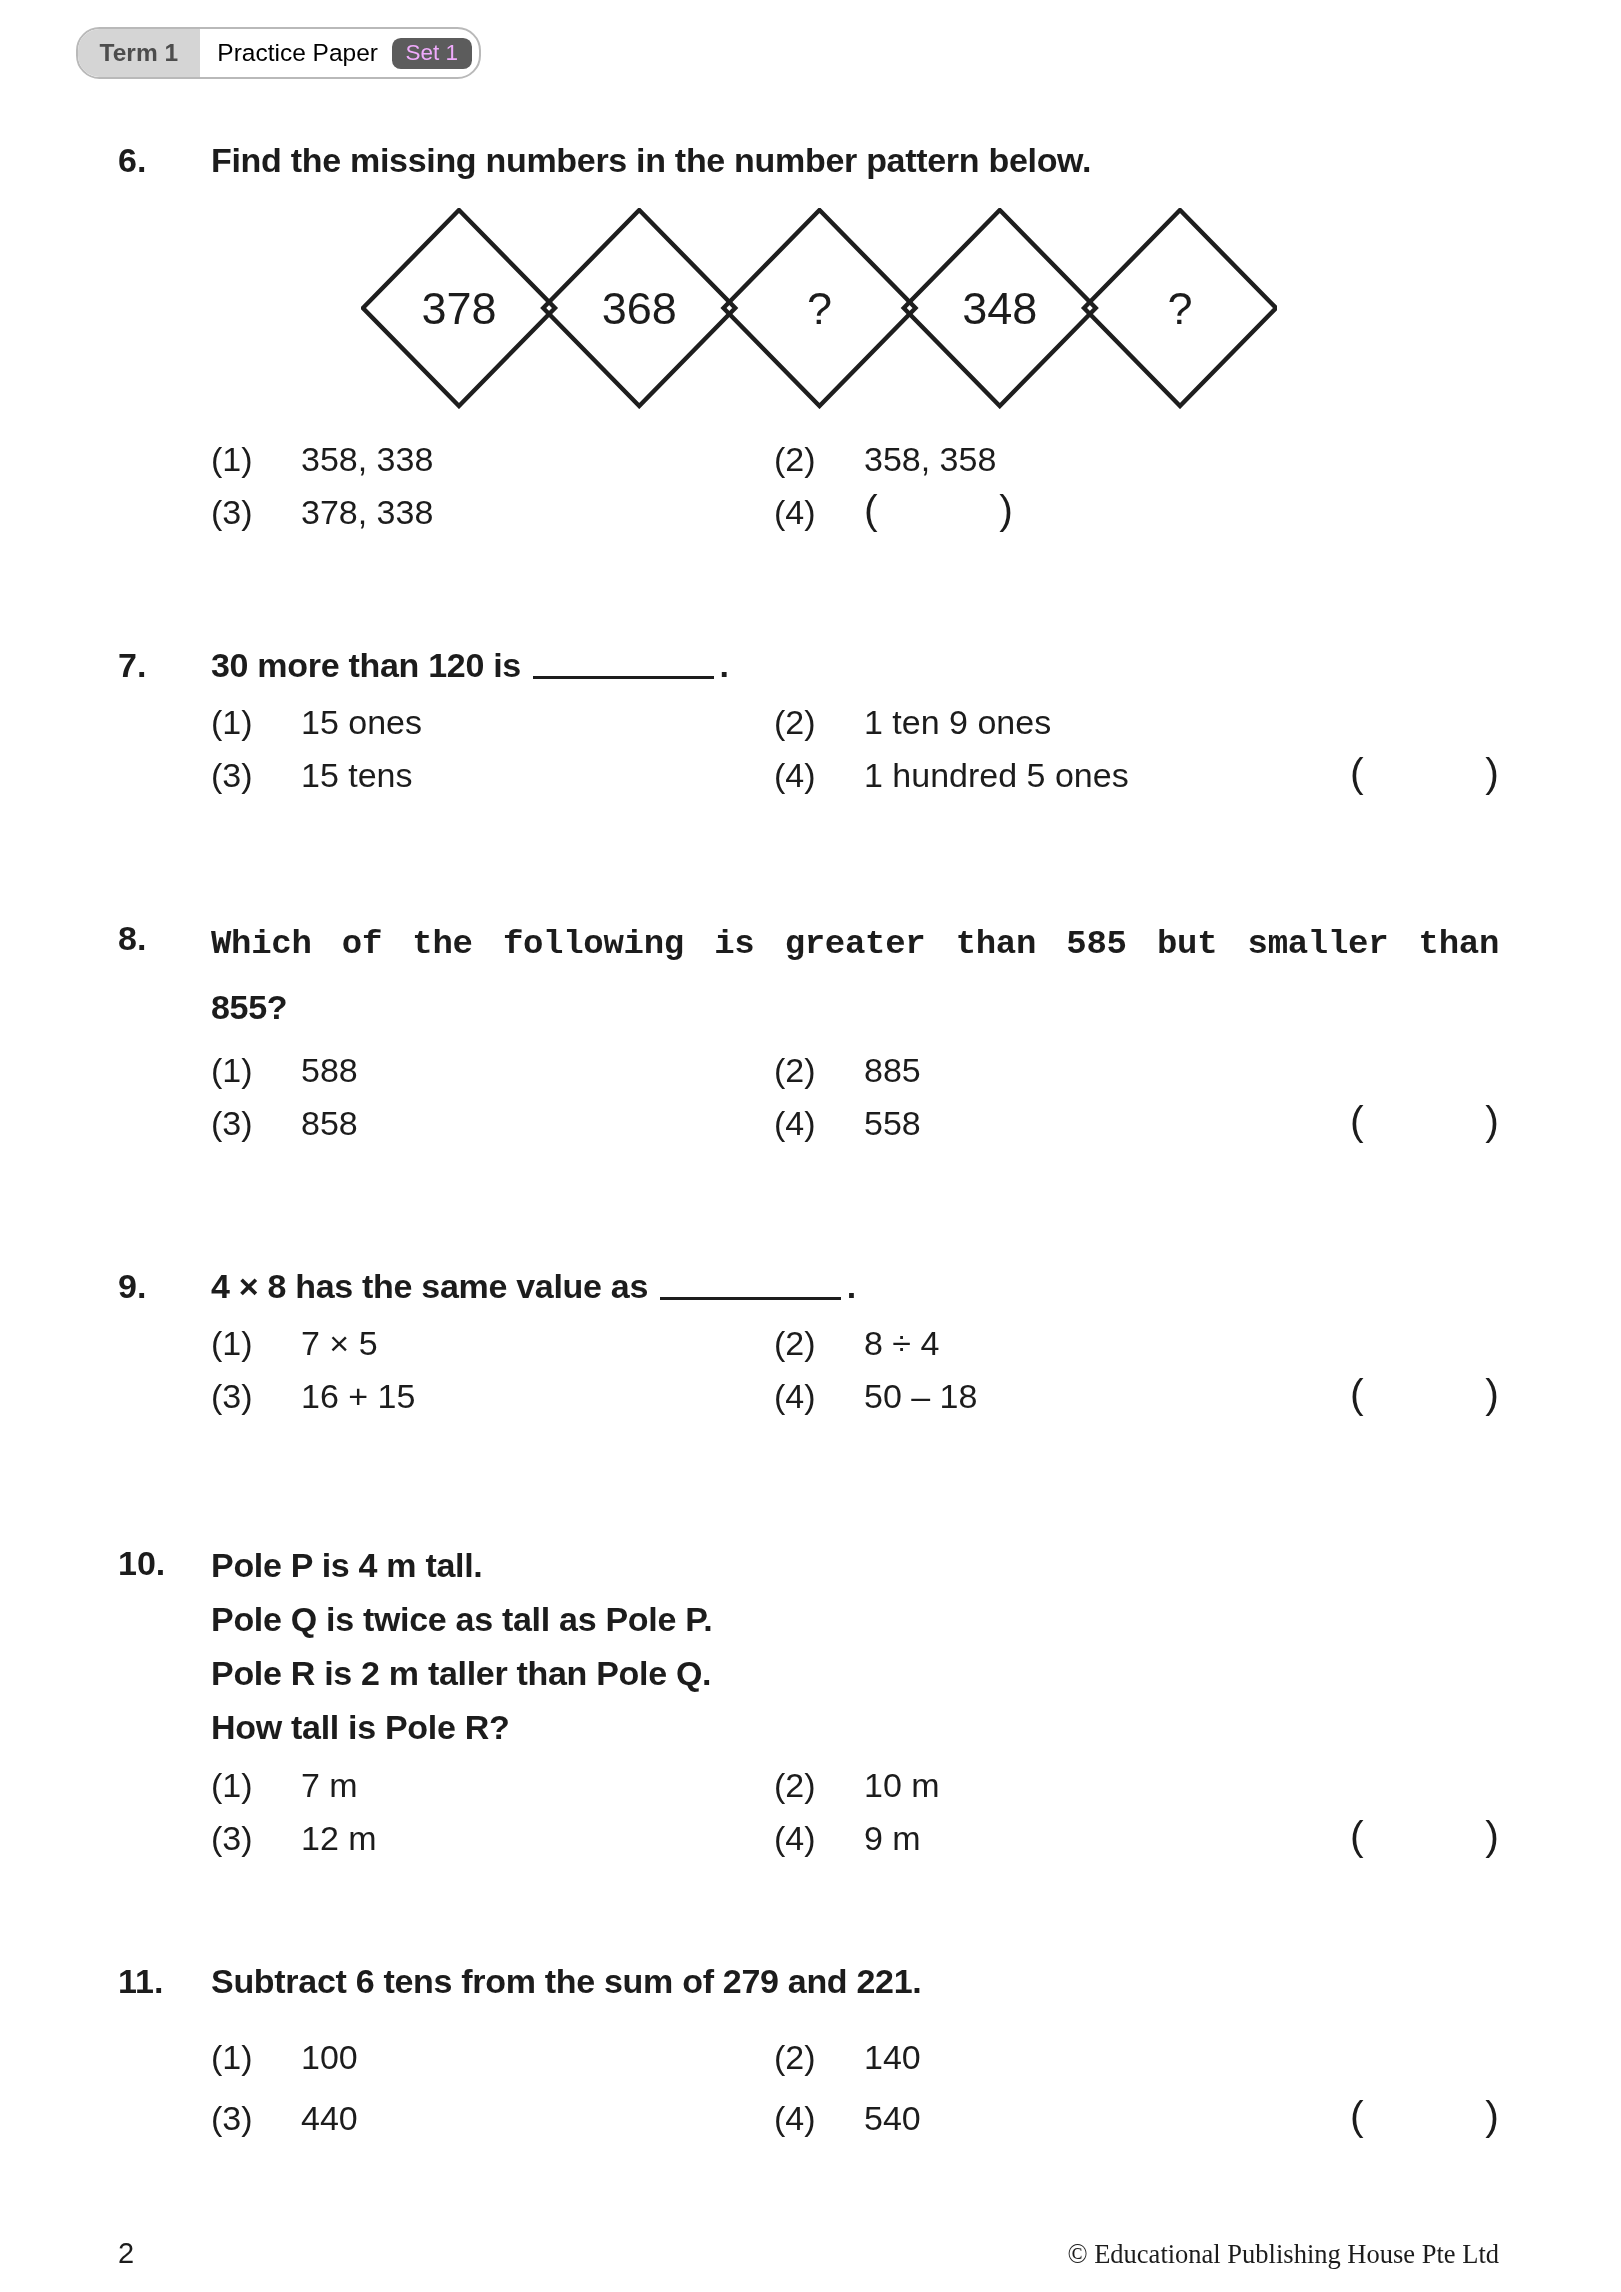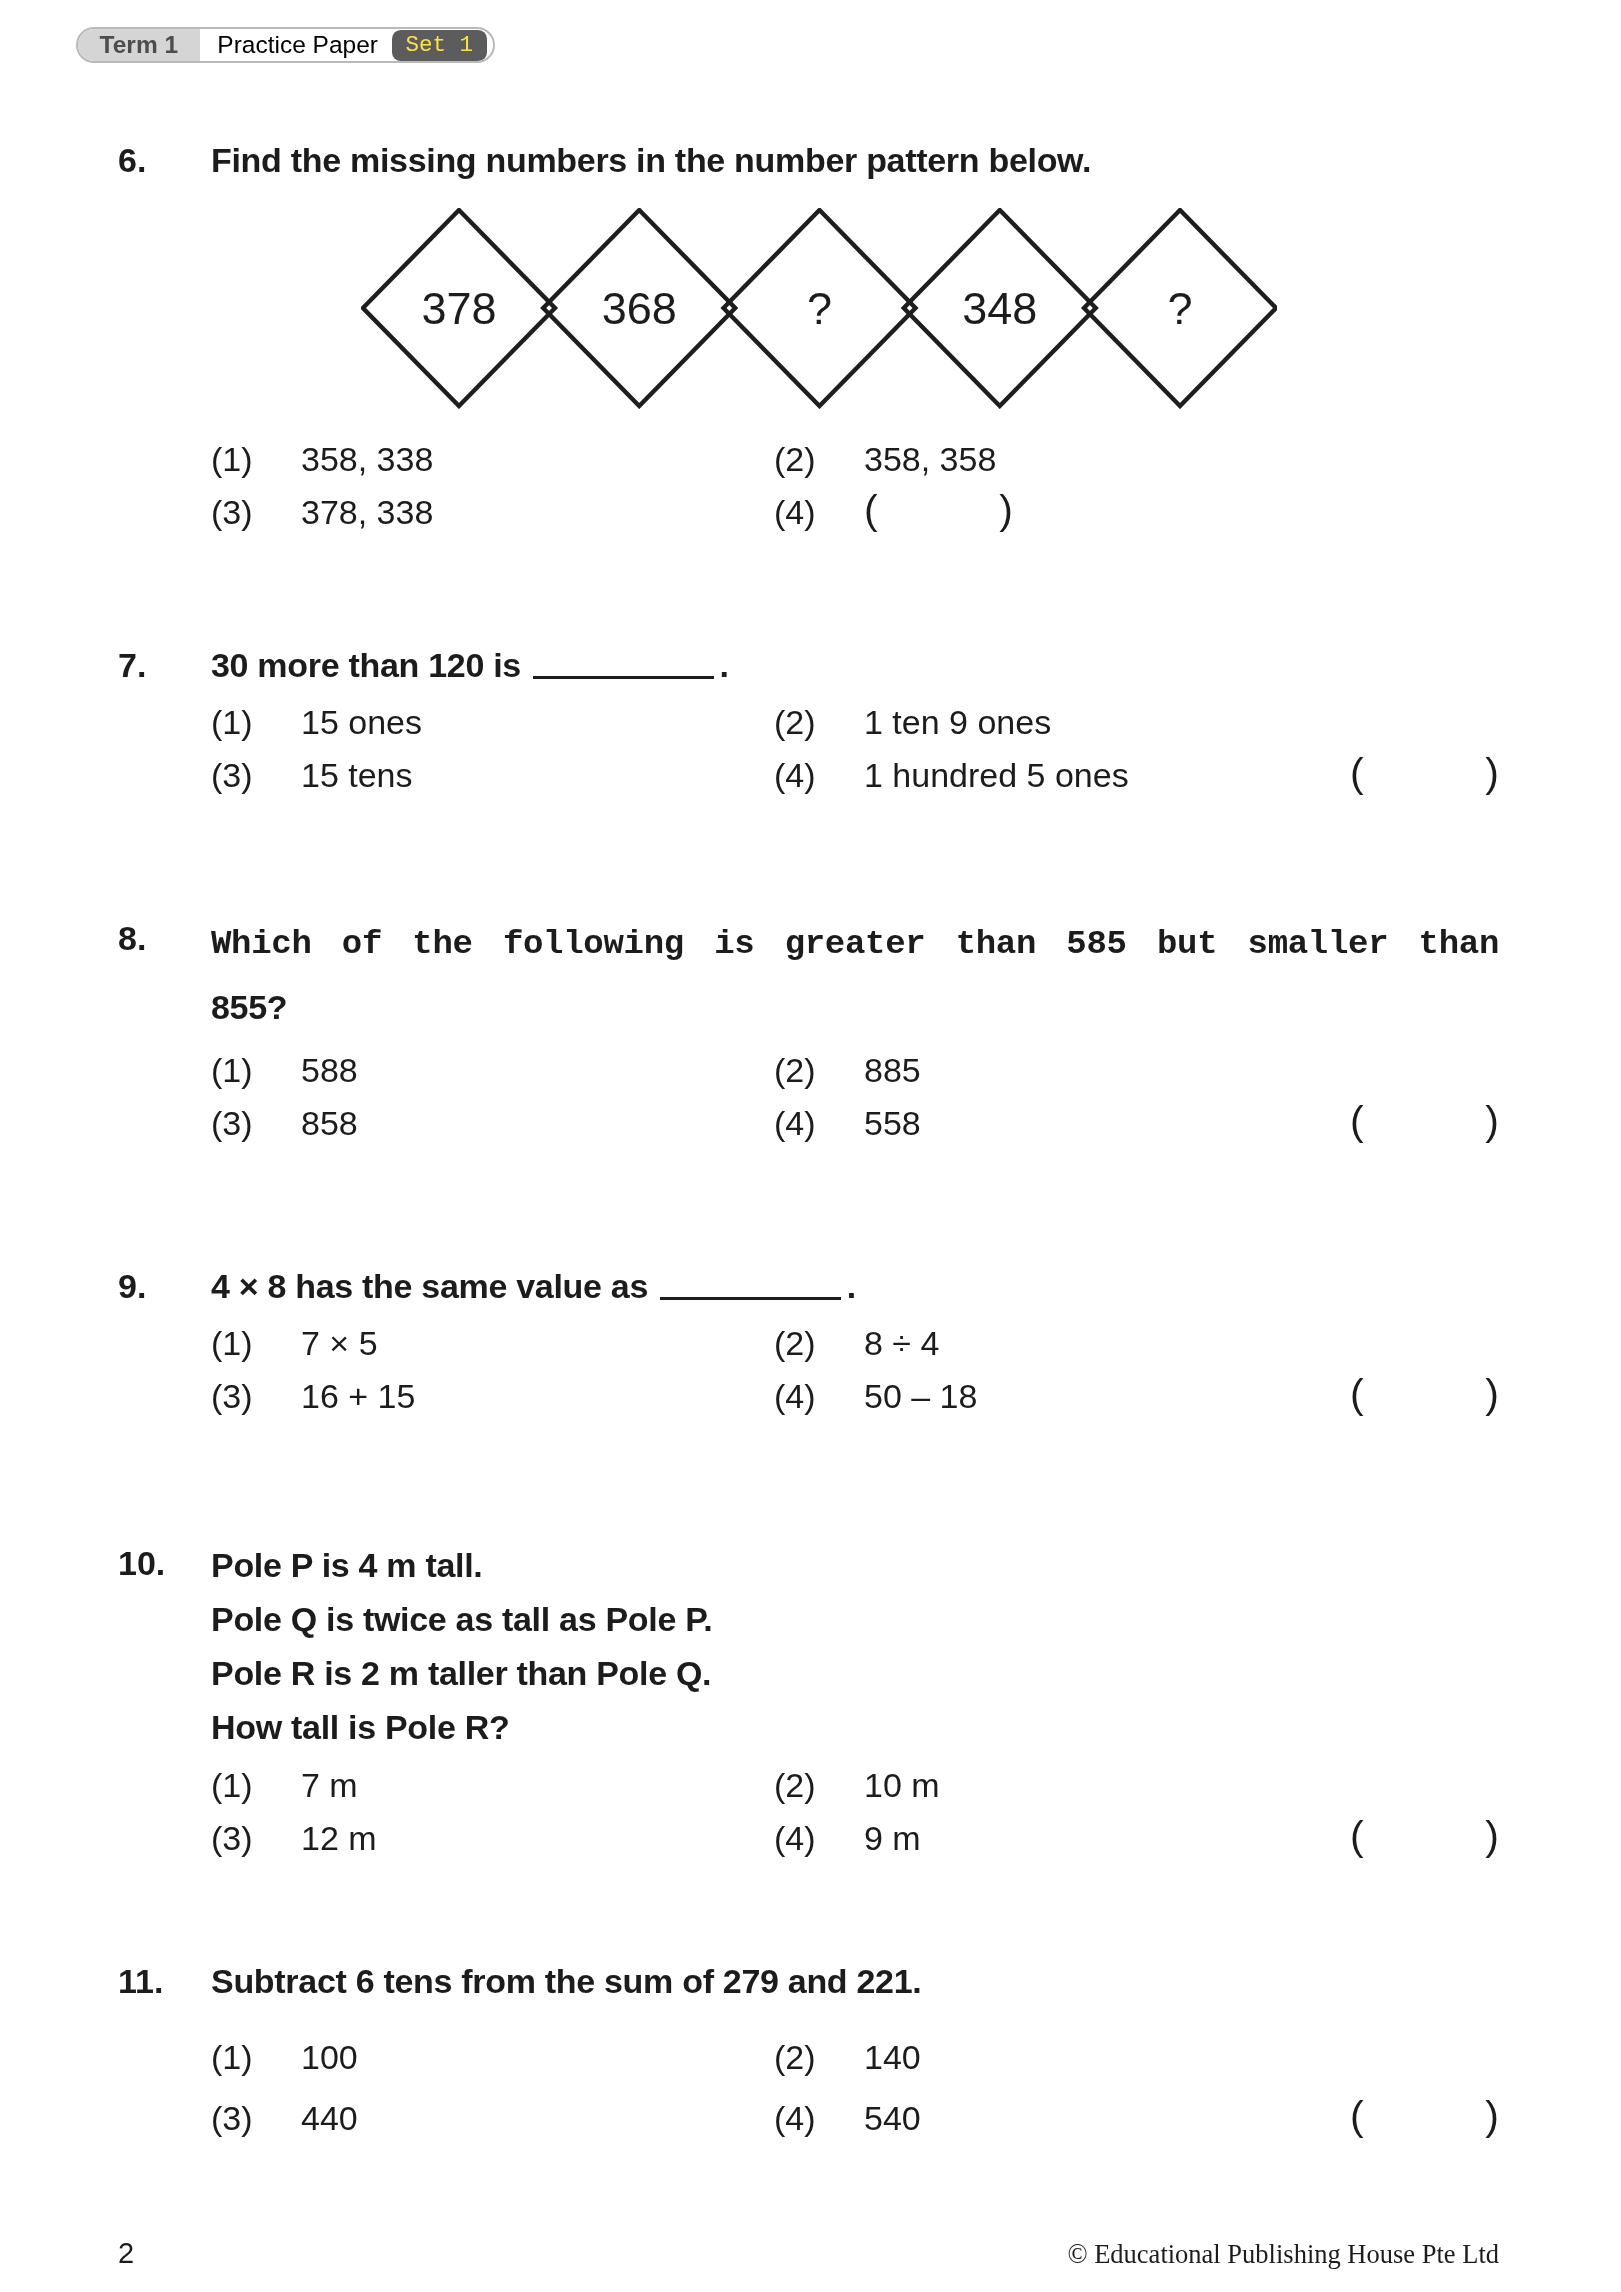--- a/index.html
+++ b/index.html
@@ -8,38 +8,38 @@
     position:relative;
     background:#ffffff;
     color:#1c1c1c;
     font-family:"Liberation Sans", sans-serif;
   }
   
   .badge {
     position:absolute; top:27.4px; left:76px;
     display:inline-flex; align-items:center;
     border:2.9px solid #b9b9b9; border-radius:23.5px;
-    background:#ffffff; overflow:hidden; height:36px;
+    background:#ffffff; overflow:hidden; height:52px;
   }
   .badge-term {
     background:#d5d5d5; color:#4d4d4d;
     font-weight:bold; font-size:24.5px;
     padding:0 21.6px; height:100%;
     display:flex; align-items:center;
   }
   .badge-paper {
     color:#000000; font-size:24.5px;
     padding:0 13.7px 0 17.6px;
     display:flex; align-items:center;
   }
   .badge-set {
-    background:#5c5c5c; color:#fde047;
+    background:#5c5c5c; color:#f0abfc;
     font-size:22.5px; border-radius:8.8px;
     padding:2.9px 13.7px; margin-right:6.9px;
-    display:flex; align-items:center;font-family:Liberation Mono, monospace;
+    display:flex; align-items:center;
   }
   
   .content { position:absolute; top:135px; left:118px; right:122px; }
   .question { display:grid; grid-template-columns:93px 1fr; }
   .q6  { margin-bottom:102px; }
   .q7  { margin-bottom:112px; }
   .q8  { margin-bottom:112px; }
   .q9  { margin-bottom:116px; }
   .q10 { margin-bottom:92px; }
   .qnum { font-weight:bold; font-size:34px; line-height:51px; }

